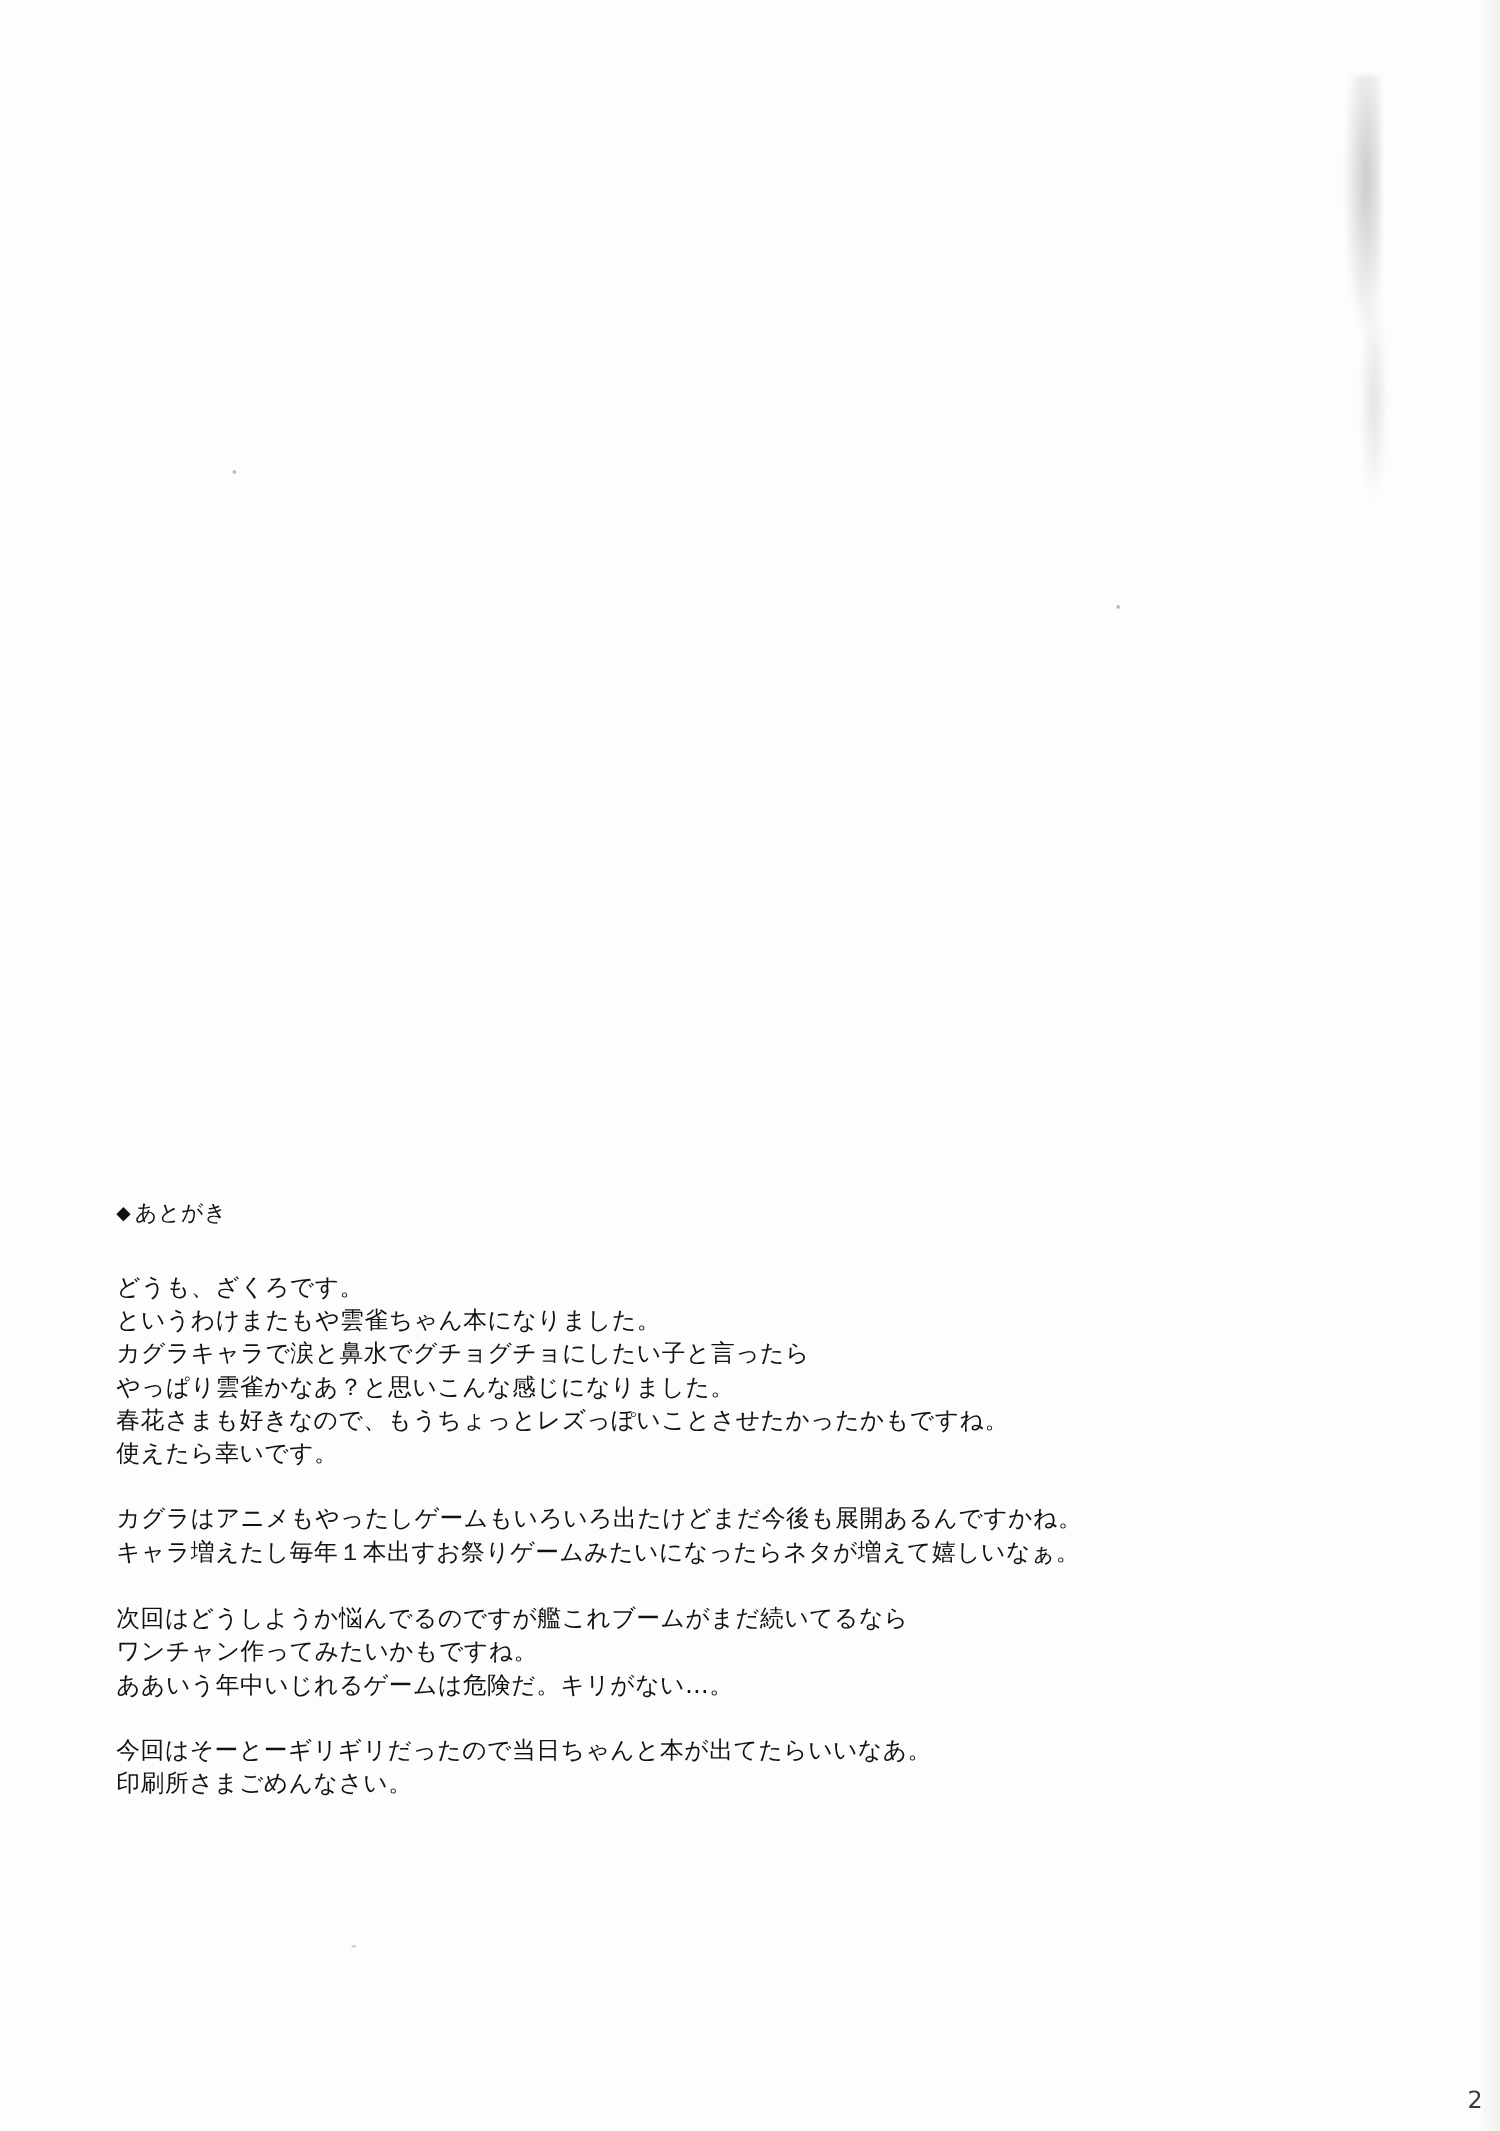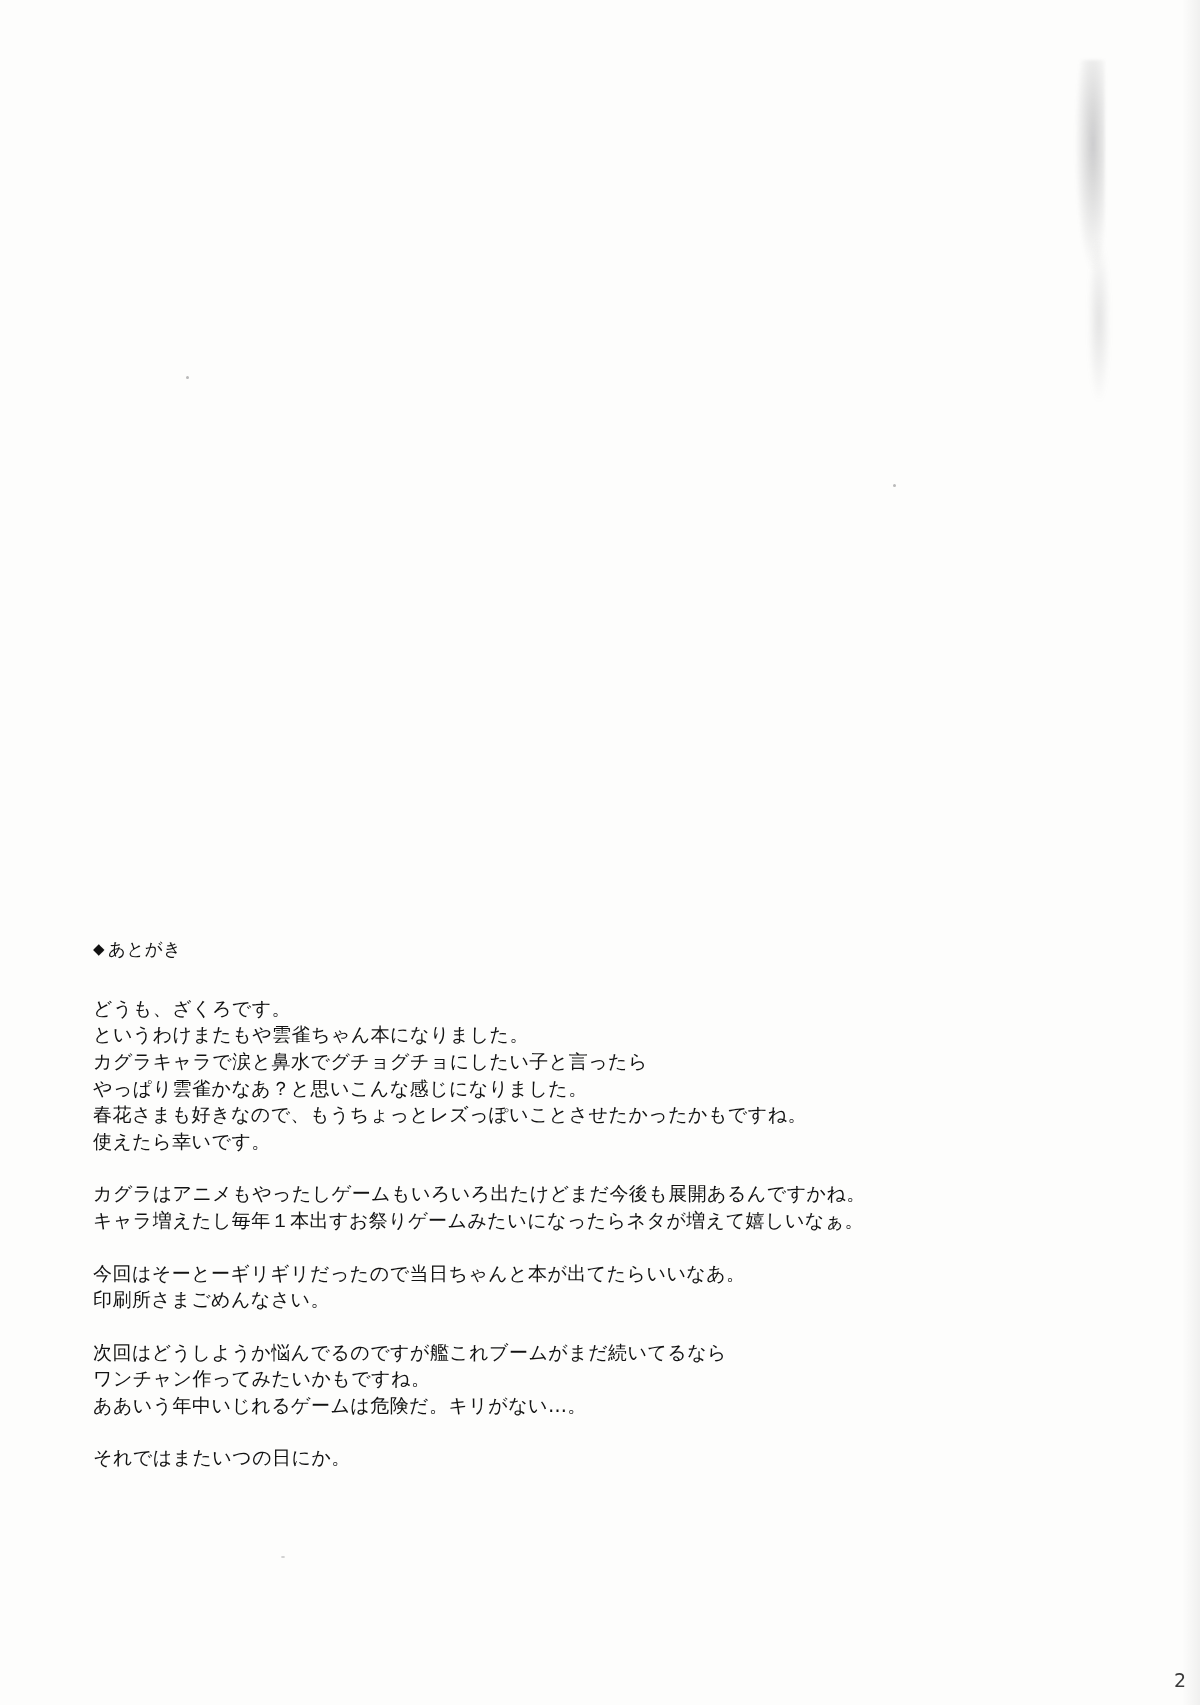--- a/index.html
+++ b/index.html
@@ -49,21 +49,21 @@
     border-radius: 50%;
   }
   .dust-1 { left: 186px; top: 376px; width: 3px; height: 3px; }
   .dust-2 { left: 893px; top: 484px; width: 3px; height: 3px; }
   .dust-3 { left: 281px; top: 1556px; width: 4px; height: 2px; background:#cfcfcf; }
 
   
   .afterword {
     position: absolute;
     left: 93px;
-    top: 938px;
+    top: 960px;
     width: 830px;
     color: #111111;
     font-family: "DejaVu Sans", sans-serif;
   }
   .aw-heading {
     font-size: 17.5px;
     line-height: 1.3;
     letter-spacing: 0.5px;
     margin: 0 0 34px 0;
     font-weight: 400;
@@ -110,23 +110,22 @@
     <h1 class="aw-heading"><span class="diamond">◆</span><span>あとがき</span></h1>
 
     <p class="aw-para">どうも、ざくろです。
 というわけまたもや雲雀ちゃん本になりました。
 カグラキャラで涙と鼻水でグチョグチョにしたい子と言ったら
 やっぱり雲雀かなあ？と思いこんな感じになりました。
 春花さまも好きなので、もうちょっとレズっぽいことさせたかったかもですね。
 使えたら幸いです。</p>
     <p class="aw-para">カグラはアニメもやったしゲームもいろいろ出たけどまだ今後も展開あるんですかね。
 キャラ増えたし毎年１本出すお祭りゲームみたいになったらネタが増えて嬉しいなぁ。</p>
-    <p class="aw-para">今回はそーとーギリギリだったので当日ちゃんと本が出てたらいいなあ。
-印刷所さまごめんなさい。</p>
     <p class="aw-para">次回はどうしようか悩んでるのですが艦これブームがまだ続いてるなら
 ワンチャン作ってみたいかもですね。
 ああいう年中いじれるゲームは危険だ。キリがない…。</p>
-    <p class="aw-para">それではまたいつの日にか。</p>
+    <p class="aw-para">今回はそーとーギリギリだったので当日ちゃんと本が出てたらいいなあ。
+印刷所さまごめんなさい。</p>
   </div>
 
   <div class="folio">2</div>
 
 </div>
 
 </body></html>

